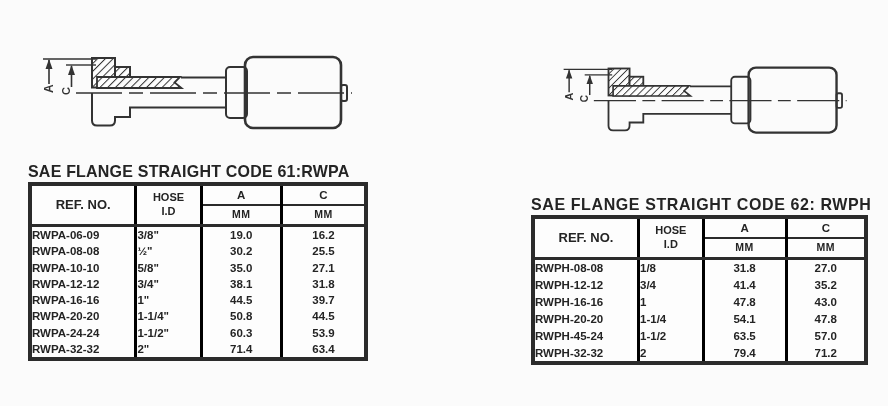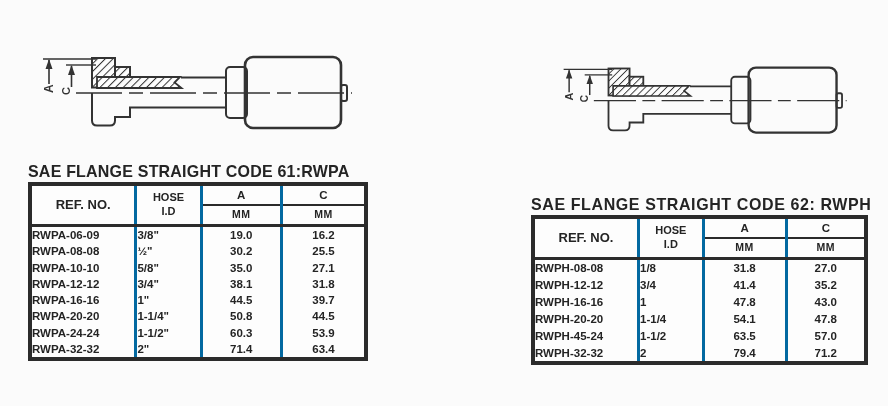--- a/index.html
+++ b/index.html
@@ -31,21 +31,21 @@
   .tbl-left{left:28px;top:182px;width:340px;}
   .tbl-right{left:531px;top:215px;width:337px;}
   table.spec th, table.spec td{
     padding:0;font-weight:bold;white-space:pre-line;overflow:hidden;
   }
   table.spec th{font-size:11px;text-align:center;vertical-align:middle;line-height:1.25;}
   table.spec th.th-dim{height:18px;border-bottom:2.5px solid #2b2b2b;font-size:11.5px;}
   table.spec th.th-unit{height:18px;font-size:10.5px;letter-spacing:0.5px;}
   table.spec th.th-ref{font-size:13px;}
   table.spec th.th-ref, table.spec th.th-hose, table.spec th.th-unit{border-bottom:3px solid #2b2b2b;}
-  .bL{border-left:3px solid #0369a1;}
+  .bL{border-left:3px solid #000000;}
   table.spec td{font-size:11.5px;white-space:nowrap;}
   .tbl-left td{height:16.3px;line-height:16.3px;}
   .tbl-right td{height:16.9px;line-height:16.9px;margin-left:45px;}
   td.col-ref{text-align:left;padding-left:10px;}
   td.col-hose{text-align:left;padding-left:10px;}
   td.col-a, td.col-c{text-align:center;}
   svg .ln{stroke:#333;fill:none;}
   svg text{fill:#333;font-family:"Liberation Sans",sans-serif;font-weight:bold;}
 </style>
 </head>

